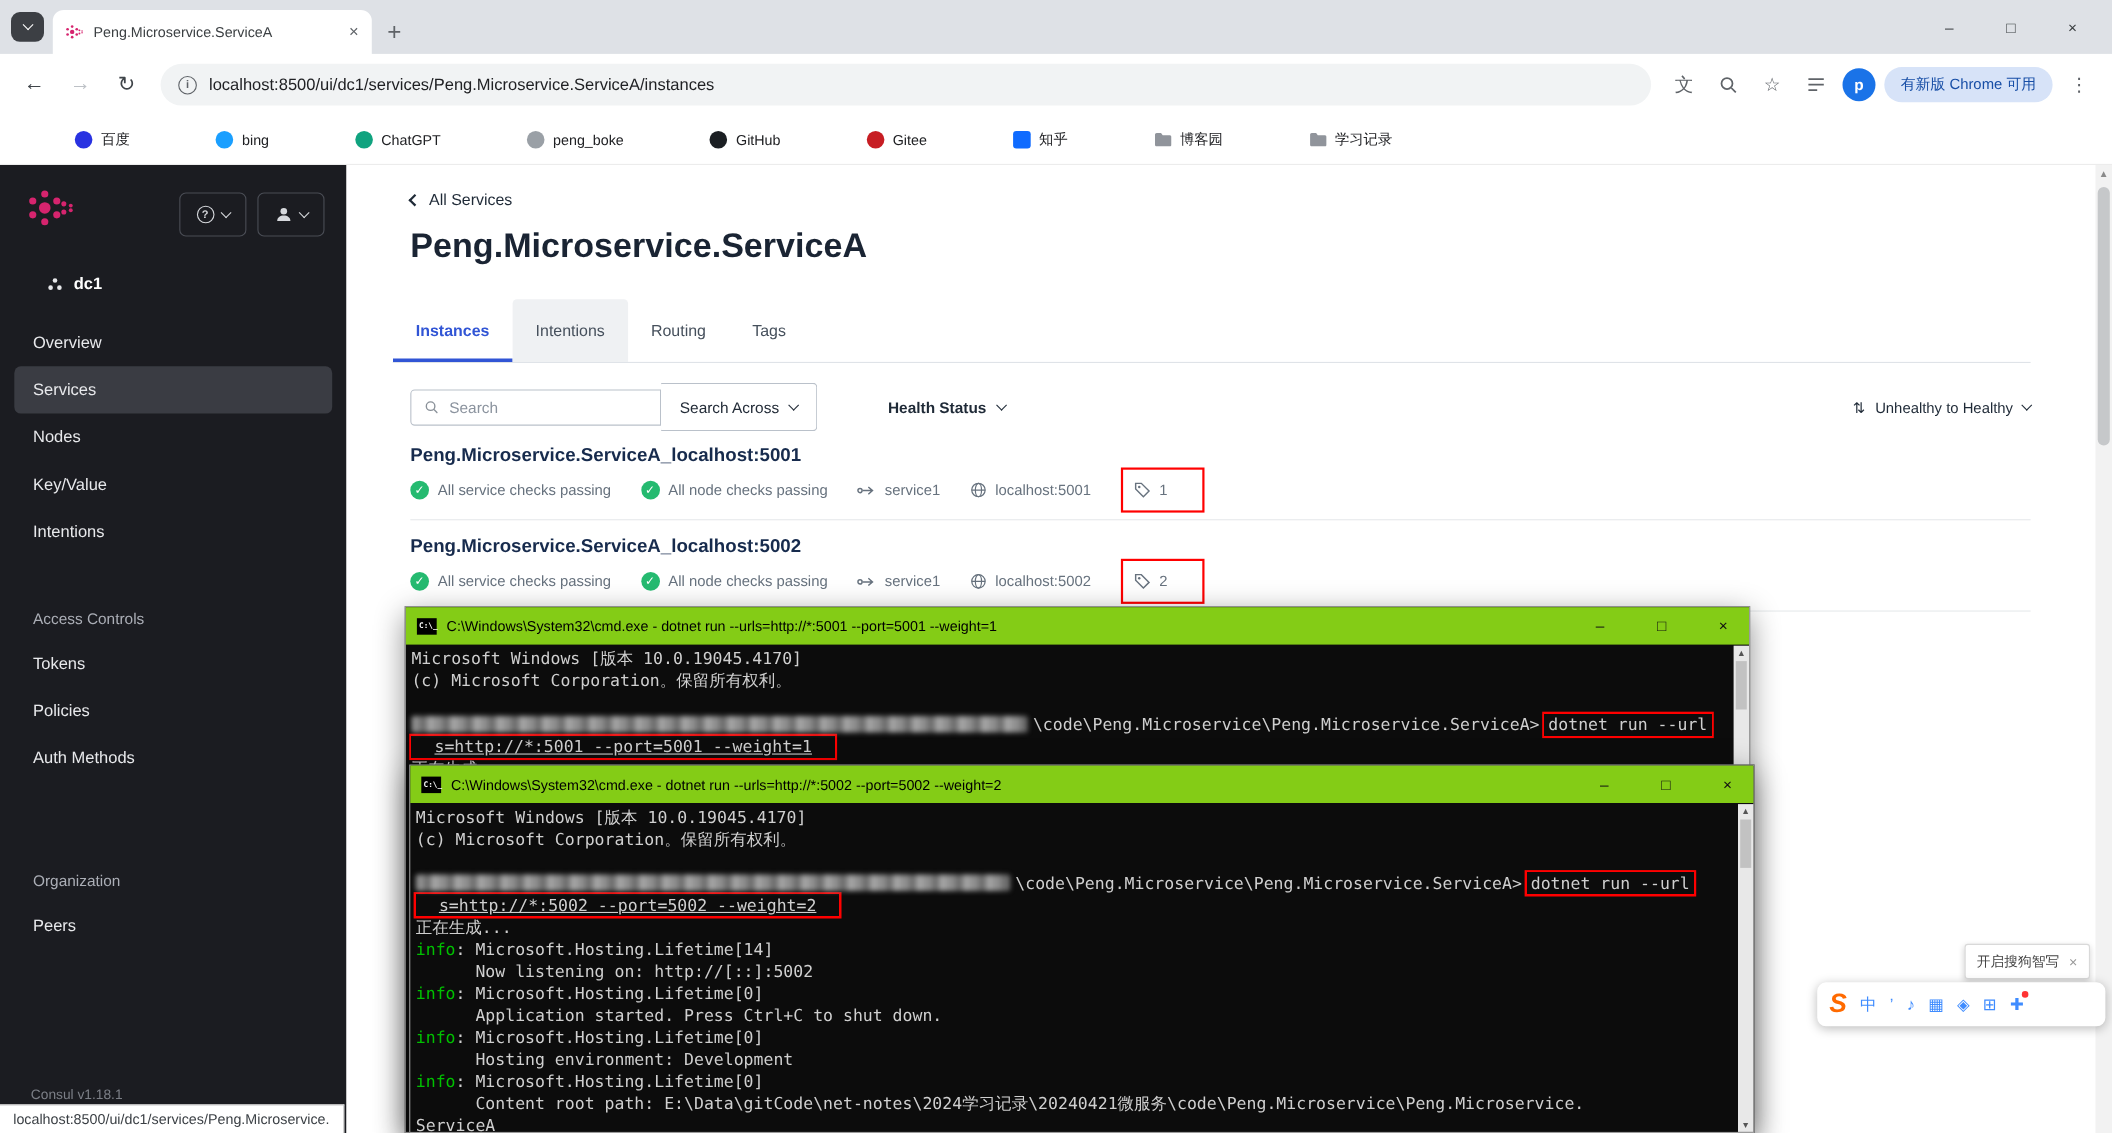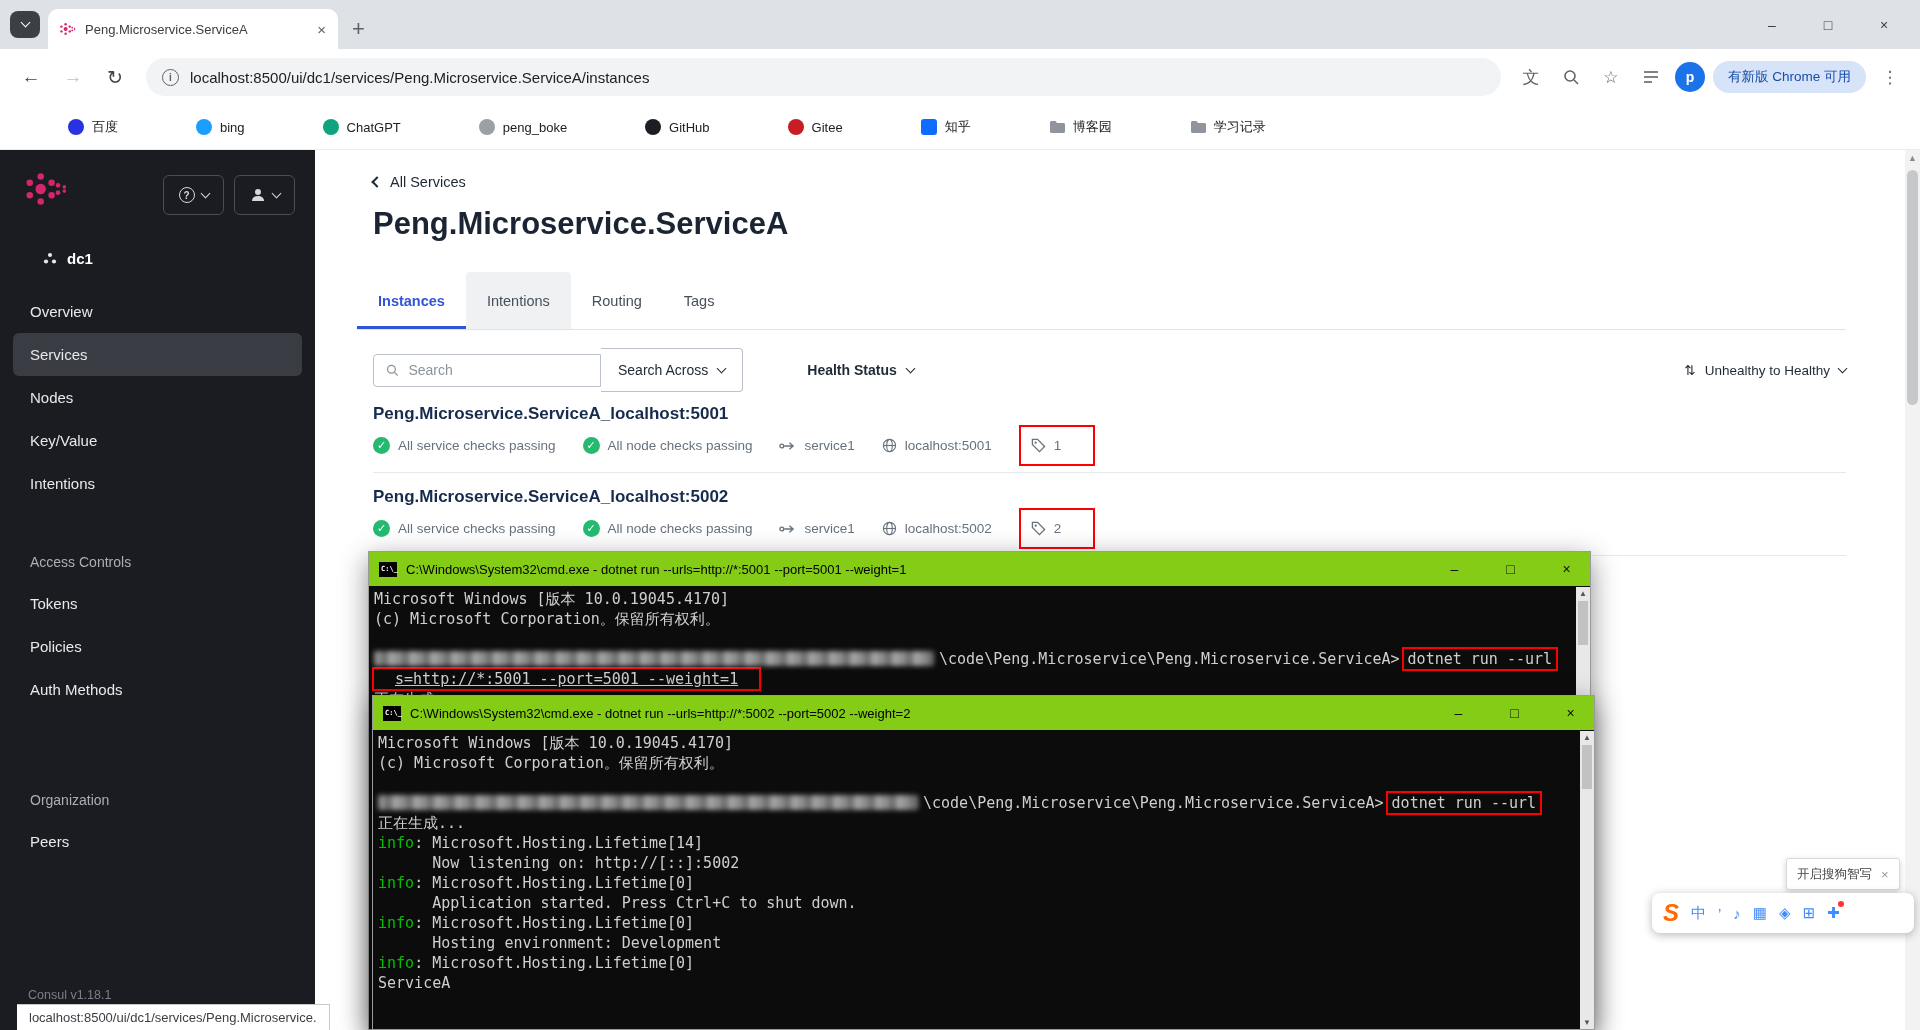--- a/index.html
+++ b/index.html
@@ -92,21 +92,21 @@
   .cmd-scroll .dn { margin-top:auto; }
   .cmd-line { height:20px; white-space:pre; }
   .pre { color:#00c000; }
   .blur { display:none; }
   .censored .blur { display:inline-block; height:15px; border-radius:2px; background:repeating-linear-gradient(90deg,#8f8f8f 0 7px,#6f6f6f 7px 14px,#a3a3a3 14px 21px); filter:blur(2.5px); vertical-align:-2px; margin-right:5px; }
   .cmd1 .blur { width:560px; } .cmd2 .blur { width:540px; }
   .boxed .txt { box-shadow:0 0 0 2px #ff0000; padding:1px 21px;text-decoration:underline; }
   .tail:not(:empty) { box-shadow:0 0 0 2px #ff0000; padding:1px 4px; margin-left:4px; }
 
   
-  .statusbar { position:absolute; left:0; bottom:0; height:26px; background:#fff; border:1px solid #c8c8c8; border-left:none; border-bottom:none; display:flex; align-items:center; padding:0 12px; font-size:13px; color:#3a3f44; z-index:80;margin-left:17px; }
+  .statusbar { position:absolute; left:0; bottom:0; height:26px; background:#fff; border:1px solid #c8c8c8; border-left:none; border-bottom:none; display:flex; align-items:center; padding:0 12px; font-size:13px; color:#3a3f44; z-index:80; }
   .pg-scroll { position:absolute; top:150px; right:0; width:15px; bottom:0; background:#f2f2f2; z-index:20; }
   .pg-up { position:absolute; top:3px; left:0; width:15px; text-align:center; font-size:9px; color:#8a8a8a; }
   .pg-thumb { position:absolute; top:20px; left:2px; width:11px; height:235px; background:#c6c8ca; border-radius:6px; }
   .ime-tip { position:absolute; left:1786px; top:858px; height:32px; background:#fff; border:1px solid #d9d9d9; box-shadow:0 2px 6px rgba(0,0,0,.18); display:flex; align-items:center; padding:0 10px; gap:9px; font-size:12.5px; color:#444; z-index:70; border-radius:3px; }
   .ime-tip .x { color:#999; font-size:13px; }
   .ime-bar { position:absolute; left:1652px; top:893px; width:262px; height:40px; background:#fff; border-radius:8px; box-shadow:0 2px 10px rgba(0,0,0,.28); display:flex; align-items:center; padding:0 11px; gap:12px; z-index:70; }
   .ime-logo { font-size:24px; font-weight:800; font-style:italic; color:#ff6a00; line-height:1; }
   .ime-ic { color:#3f8cff; font-size:15px; position:relative; }
   .ime-ic.badge::after { content:""; position:absolute; top:-3px; right:-4px; width:6px; height:6px; background:#f33; border-radius:50%; }
 </style>
@@ -439,37 +439,39 @@
     <div class="cmd-body">
 
         <div class="cmd-line"><span class="pre"></span><span class="txt">Microsoft Windows [版本 10.0.19045.4170]</span><span class="tail"></span></div>
 
         <div class="cmd-line"><span class="pre"></span><span class="txt">(c) Microsoft Corporation。保留所有权利。</span><span class="tail"></span></div>
 
         <div class="cmd-line"><span class="pre"></span><span class="txt"></span><span class="tail"></span></div>
 
         <div class="cmd-line censored"><span class="pre"></span><span class="blur"></span><span class="txt">\code\Peng.Microservice\Peng.Microservice.ServiceA&gt;</span><span class="tail">dotnet run --url</span></div>
 
+        <div class="cmd-line boxed"><span class="pre"></span><span class="txt">s=http://*:5002 --port=5002 --weight=2</span><span class="tail"></span></div>
 
         <div class="cmd-line"><span class="pre"></span><span class="txt">正在生成...</span><span class="tail"></span></div>
 
         <div class="cmd-line"><span class="pre">info</span><span class="txt">: Microsoft.Hosting.Lifetime[14]</span><span class="tail"></span></div>
 
         <div class="cmd-line"><span class="pre"></span><span class="txt">      Now listening on: http://[::]:5002</span><span class="tail"></span></div>
 
         <div class="cmd-line"><span class="pre">info</span><span class="txt">: Microsoft.Hosting.Lifetime[0]</span><span class="tail"></span></div>
 
         <div class="cmd-line"><span class="pre"></span><span class="txt">      Application started. Press Ctrl+C to shut down.</span><span class="tail"></span></div>
 
         <div class="cmd-line"><span class="pre">info</span><span class="txt">: Microsoft.Hosting.Lifetime[0]</span><span class="tail"></span></div>
 
         <div class="cmd-line"><span class="pre"></span><span class="txt">      Hosting environment: Development</span><span class="tail"></span></div>
 
         <div class="cmd-line"><span class="pre">info</span><span class="txt">: Microsoft.Hosting.Lifetime[0]</span><span class="tail"></span></div>
 
+        <div class="cmd-line"><span class="pre"></span><span class="txt">      Content root path: E:\Data\gitCode\net-notes\2024学习记录\20240421微服务\code\Peng.Microservice\Peng.Microservice.</span><span class="tail"></span></div>
 
         <div class="cmd-line"><span class="pre"></span><span class="txt">ServiceA</span><span class="tail"></span></div>
       </div>
     <div class="cmd-scroll">
       <span>▲</span>
       <span class="cmd-thumb"></span>
       <span class="dn">▼</span>
     </div>
   </div>
 

